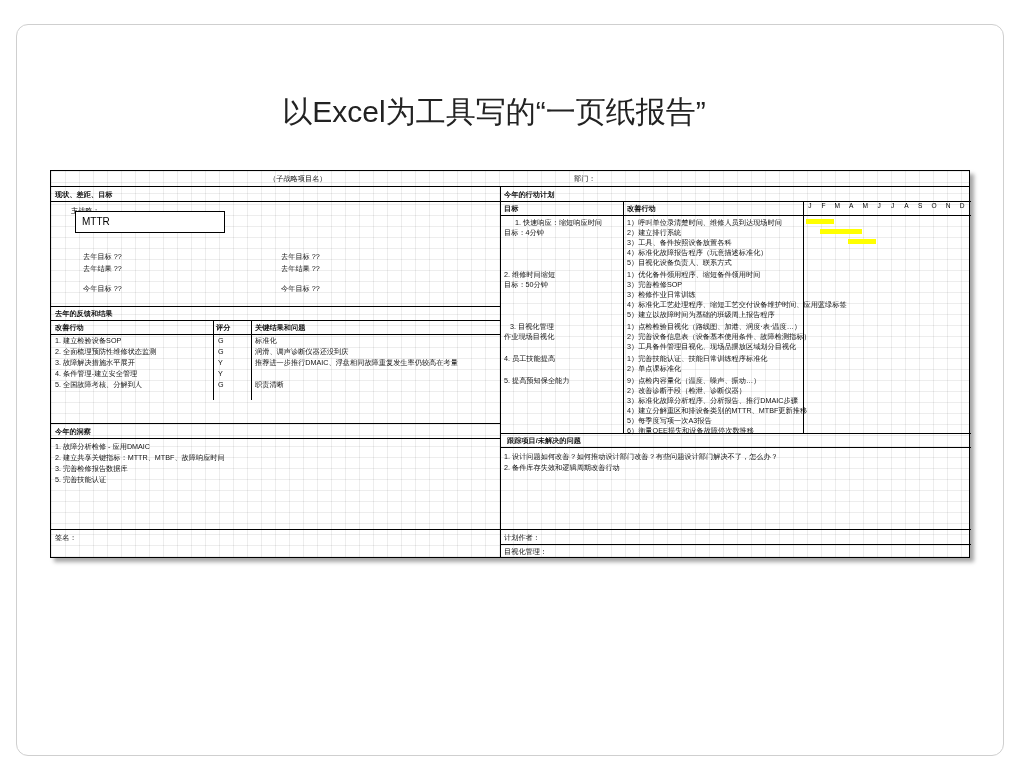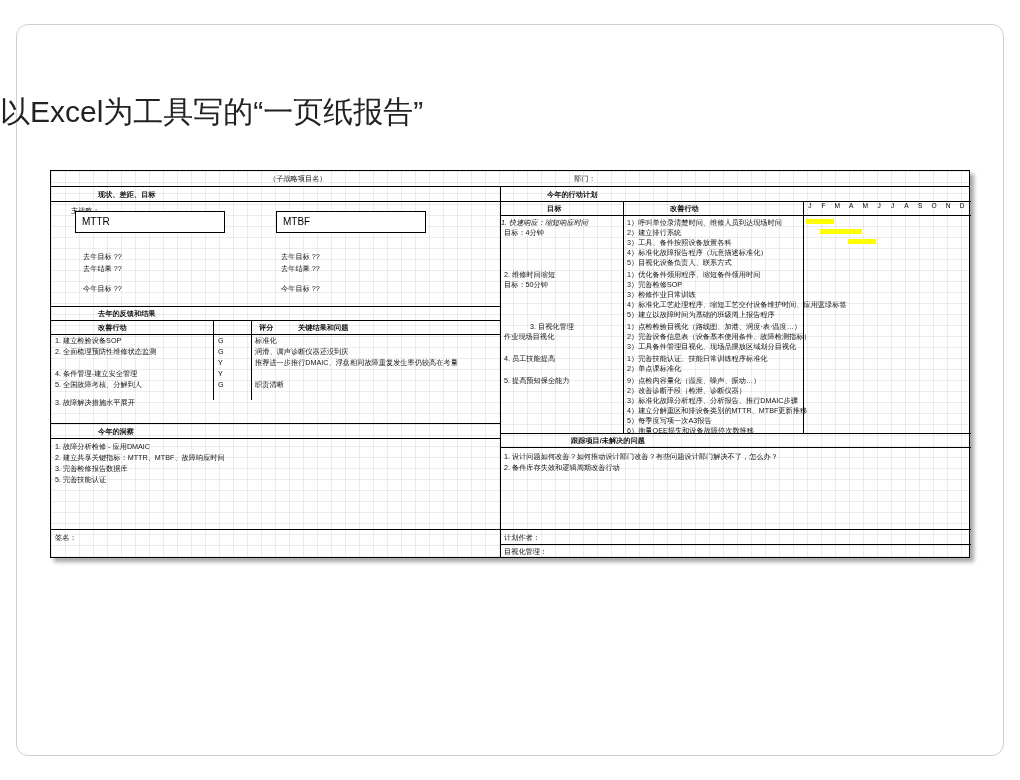--- a/index.html
+++ b/index.html
@@ -19,20 +19,21 @@
     height: 732px;
     border: 1px solid #cfcfcf;
     border-radius: 12px;
     box-sizing: border-box;
   }
   .title {
     position: absolute;
     top: 92px;
     left: 0;
     width: 988px;
+    text-align: center;
     font-size: 30px;
     font-weight: 500;
     color: #222;
   }
   
   .sheet-wrap {
     position: absolute;
     left: 50px;
     top: 170px;
     width: 920px;
@@ -72,21 +73,21 @@
     height: 0;
     border-top: 1px solid #000;
   }
   .cell {
     position: absolute;
     font-size: 7.2px;
     line-height: 11px;
     white-space: nowrap;
     color: #111;
   }
-  .bold { font-weight: 700; margin-left: 43px; }
+  .bold { font-weight: 700; }
   .box-label {
     position: absolute;
     border: 1px solid #000;
     background: #fff;
     font-size: 10px;
     line-height: 20px;
     padding: 0 6px;
     box-sizing: border-box;
   }
   .months td {
@@ -120,21 +121,20 @@
     <div class="hline" style="top:15px;"></div>
 
     <div class="cell" style="left:20px; top:2px;margin-top:32px;">主战略：</div>
     <div class="cell" style="left:218px; top:2px;">（子战略项目名）</div>
     <div class="cell" style="left:523px; top:2px;">部门：</div>
 
     <div class="hline-half" style="left:0; width:449px; top:30px;"></div>
     <div class="cell bold" style="left:4px; top:18px;">现状、差距、目标</div>
 
     <div class="box-label" style="left:24px; top:40px; width:150px; height:22px;">MTTR</div>
-    <div class="box-label" style="left:225px; top:40px; width:150px; height:22px;">MTBF</div>
 
     <div class="cell" style="left:32px; top:80px;">去年目标  ??</div>
     <div class="cell" style="left:32px; top:92px;">去年结果  ??</div>
     <div class="cell" style="left:32px; top:112px;">今年目标  ??</div>
 
     <div class="cell" style="left:230px; top:80px;">去年目标  ??</div>
     <div class="cell" style="left:230px; top:92px;">去年结果  ??</div>
     <div class="cell" style="left:230px; top:112px;">今年目标  ??</div>
 
     <div class="hline-half" style="left:0; width:449px; top:135px;"></div>
@@ -148,21 +148,21 @@
     <div class="vline" style="left:162px; top:149px; height:80px; bottom:auto;"></div>
     <div class="vline" style="left:200px; top:149px; height:80px; bottom:auto;"></div>
 
     <div id="s2rows">
         <div class="cell" style="left: 4px; top: 164px;">1. 建立检验设备SOP</div>
         <div class="cell" style="left: 167px; top: 164px;">G</div>
         <div class="cell" style="left: 204px; top: 164px;">标准化</div>
         <div class="cell" style="left: 4px; top: 175px;">2. 全面梳理预防性维修状态监测</div>
         <div class="cell" style="left: 167px; top: 175px;">G</div>
         <div class="cell" style="left: 204px; top: 175px;">润滑、调声诊断仪器还没到庆</div>
-        <div class="cell" style="left: 4px; top: 186px; margin-top: 40px;">3. 故障解决措施水平展开</div>
+        <div class="cell" style="left: 4px; top: 186px;">3. 故障解决措施水平展开</div>
         <div class="cell" style="left: 167px; top: 186px;">Y</div>
         <div class="cell" style="left: 204px; top: 186px;">推荐进一步推行DMAIC、浮盘相同故障重复发生率仍较高在考量</div>
         <div class="cell" style="left: 4px; top: 197px;">4. 条件管理-建立安全管理</div>
         <div class="cell" style="left: 167px; top: 197px;">Y</div>
         <div class="cell" style="left: 204px; top: 197px;"></div>
         <div class="cell" style="left: 4px; top: 208px;">5. 全国故障考核、分解到人</div>
         <div class="cell" style="left: 167px; top: 208px;">G</div>
         <div class="cell" style="left: 204px; top: 208px;">职责清晰</div>
       </div>
 
@@ -207,54 +207,54 @@
             <td>D</td>
           </tr>
         </tbody>
       </table>
 
     <div class="gantt" style="left:755px; top:48px; width:28px;"></div>
     <div class="gantt" style="left:769px; top:58px; width:42px;"></div>
     <div class="gantt" style="left:797px; top:68px; width:28px;"></div>
 
     <div id="goalsblock">
-        <div class="cell" style="left: 450px; top: 46px; font-style: italic;">1. 快速响应：缩短响应时间</div>
+        <div class="cell" style="left: 464px; top: 46px;">1. 快速响应：缩短响应时间</div>
         <div class="cell" style="left: 576px; top: 46px;">1）呼叫单位录清楚时间、维修人员到达现场时间</div>
         <div class="cell" style="left: 576px; top: 56px;">2）建立排行系统</div>
         <div class="cell" style="left: 576px; top: 66px;">3）工具、备件按照设备放置各科</div>
         <div class="cell" style="left: 576px; top: 76px;">4）标准化故障报告程序（玩意描述标准化）</div>
         <div class="cell" style="left: 576px; top: 86px;">5）目视化设备负责人、联系方式</div>
         <div class="cell" style="left: 453px; top: 56px;">    目标：4分钟</div>
         <div class="cell" style="left: 453px; top: 98px;">2. 维修时间缩短</div>
         <div class="cell" style="left: 576px; top: 98px;">1）优化备件领用程序、缩短备件领用时间</div>
         <div class="cell" style="left: 576px; top: 108px;">3）完善检修SOP</div>
         <div class="cell" style="left: 576px; top: 118px;">3）检修作业日常训练</div>
         <div class="cell" style="left: 576px; top: 128px;">4）标准化工艺处理程序、缩短工艺交付设备维护时间、应用蓝绿标签</div>
         <div class="cell" style="left: 576px; top: 138px;">5）建立以故障时间为基础的班级周上报告程序</div>
         <div class="cell" style="left: 453px; top: 108px;">    目标：50分钟</div>
-        <div class="cell" style="left: 479px; top: 150px;">3. 目视化管理</div>
+        <div class="cell" style="left: 459px; top: 150px;">3. 目视化管理</div>
         <div class="cell" style="left: 576px; top: 150px;">1）点检检验目视化（路线图、加港、润度·表·温度…）</div>
         <div class="cell" style="left: 576px; top: 160px;">2）完善设备信息表（设备基本使用条件、故障检测指标）</div>
         <div class="cell" style="left: 576px; top: 170px;">3）工具备件管理目视化、现场品摆放区域划分目视化</div>
         <div class="cell" style="left: 453px; top: 160px;">    作业现场目视化</div>
         <div class="cell" style="left: 453px; top: 182px;">4. 员工技能提高</div>
         <div class="cell" style="left: 576px; top: 182px;">1）完善技能认证、技能日常训练程序标准化</div>
         <div class="cell" style="left: 576px; top: 192px;">2）单点课标准化</div>
         <div class="cell" style="left: 453px; top: 204px;">5. 提高预知保全能力</div>
         <div class="cell" style="left: 576px; top: 204px;">9）点检内容量化（温度、噪声、振动…）</div>
         <div class="cell" style="left: 576px; top: 214px;">2）改善诊断手段（检泄、诊断仪器）</div>
         <div class="cell" style="left: 576px; top: 224px;">3）标准化故障分析程序、分析报告、推行DMAIC步骤</div>
         <div class="cell" style="left: 576px; top: 234px;">4）建立分解重区和排设备类别的MTTR、MTBF更新推移</div>
         <div class="cell" style="left: 576px; top: 244px;">5）每季度写项一次A3报告</div>
         <div class="cell" style="left: 576px; top: 254px;">6）衡量OEE损失和设备故障停次数推移</div>
       </div>
 
     <div class="hline-half" style="left:449px; width:471px; top:262px;"></div>
 
-    <div class="cell bold" style="left:477px; top:264px;">跟踪项目/未解决的问题</div>
+    <div class="cell bold" style="left:456px; top:264px;">跟踪项目/未解决的问题</div>
     <div class="hline-half" style="left:449px; width:471px; top:276px;"></div>
 
     <div id="right-s2rows">
         <div class="cell" style="left: 453px; top: 280px;">1. 设计问题如何改善？如何推动设计部门改善？有些问题设计部门解决不了，怎么办？</div>
         <div class="cell" style="left: 453px; top: 291px;">2. 备件库存失效和逻辑周期改善行动</div>
       </div>
 
     <div class="hline-half" style="left:449px; width:471px; top:358px;"></div>
     <div class="cell" style="left:453px; top:361px;">计划作者：</div>
     <div class="hline-half" style="left:449px; width:471px; top:373px;"></div>

